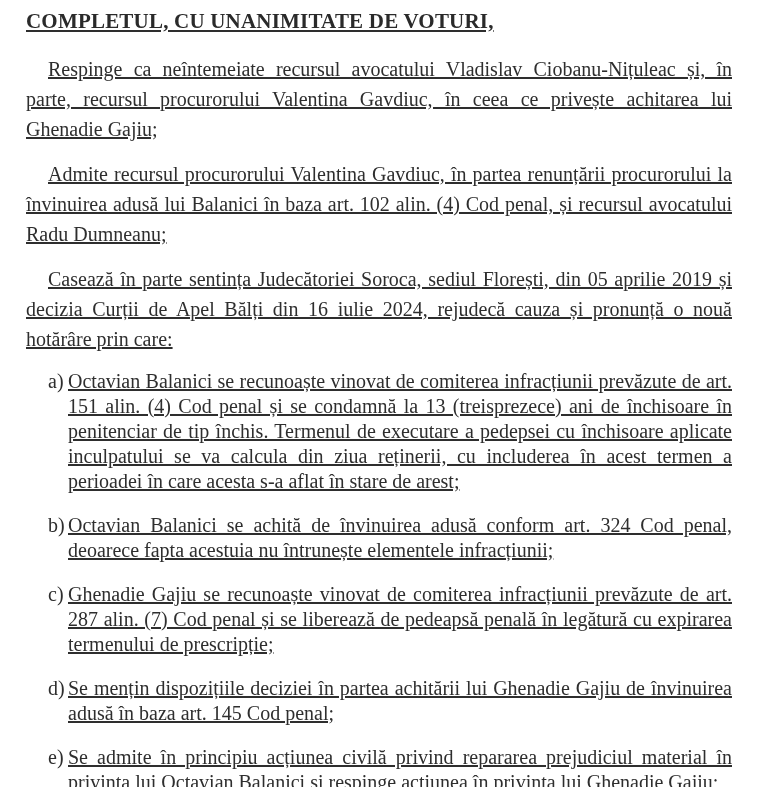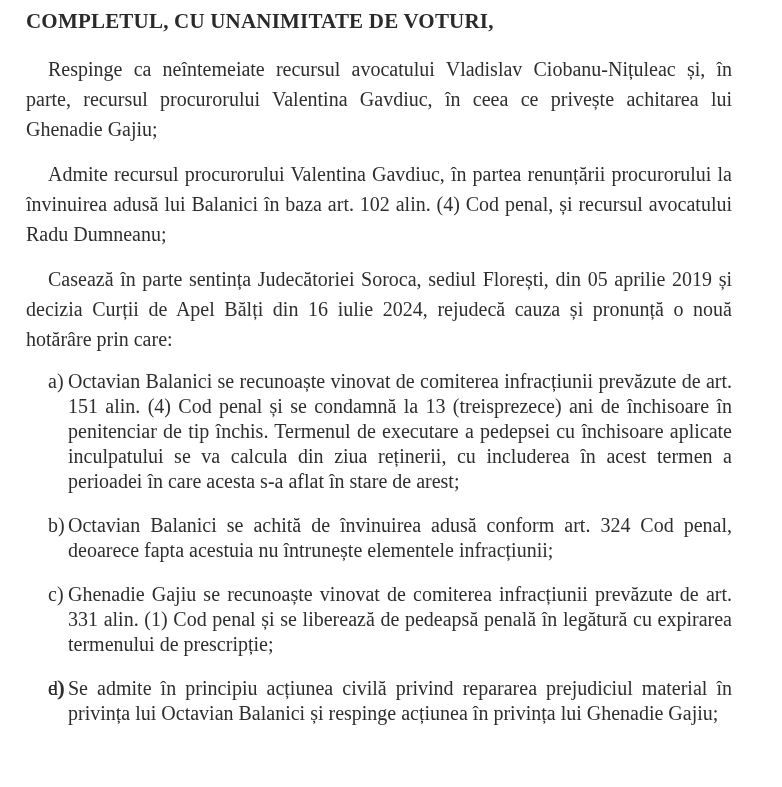--- a/index.html
+++ b/index.html
@@ -13,20 +13,21 @@
     font-family: "Liberation Serif", "DejaVu Serif", serif;
     color: #2e2e2e;
   }
   .page {
     width: 782px;
     height: 765px;
     padding: 8px 50px 0 26px;
     background: #ffffff;
     
     filter: blur(0.45px);
+    text-decoration: underline;
   }
   .heading {
     font-size: 21px;
     font-weight: bold;
     line-height: 26px;
     letter-spacing: 0.2px;
     margin-bottom: 20px;
     color: #2a2a2a;
   }
   .para {
@@ -71,25 +72,26 @@
       <span class="item-text">Octavian Balanici se recunoaște vinovat de comiterea infracțiunii prevăzute de art. 151 alin. (4) Cod penal și se condamnă la 13 (treisprezece) ani de închisoare în penitenciar de tip închis. Termenul de executare a pedepsei cu închisoare aplicate inculpatului se va calcula din ziua reținerii, cu includerea în acest termen a perioadei în care acesta s-a aflat în stare de arest;</span>
     </div>
 
     <div class="item">
       <span class="marker">b)</span>
       <span class="item-text">Octavian Balanici se achită de învinuirea adusă conform art. 324 Cod penal, deoarece fapta acestuia nu întrunește elementele infracțiunii;</span>
     </div>
 
     <div class="item">
       <span class="marker">c)</span>
-      <span class="item-text">Ghenadie Gajiu se recunoaște vinovat de comiterea infracțiunii prevăzute de art. 331 alin. (1) Cod penal și se liberează de pedeapsă penală în legătură cu expirarea termenului de prescripție;</span>
+      <span class="item-text">Ghenadie Gajiu se recunoaște vinovat de comiterea infracțiunii prevăzute de art. 287 alin. (7) Cod penal și se liberează de pedeapsă penală în legătură cu expirarea termenului de prescripție;</span>
     </div>
 
     <div class="item">
       <span class="marker">d)</span>
+      <span class="item-text">Se mențin dispozițiile deciziei în partea achitării lui Ghenadie Gajiu de învinuirea adusă în baza art. 145 Cod penal;</span>
     </div>
 
     <div class="item">
       <span class="marker">e)</span>
       <span class="item-text">Se admite în principiu acțiunea civilă privind repararea prejudiciul material în privința lui Octavian Balanici și respinge acțiunea în privința lui Ghenadie Gajiu;</span>
     </div>
 
   </div>
 </div>
 

